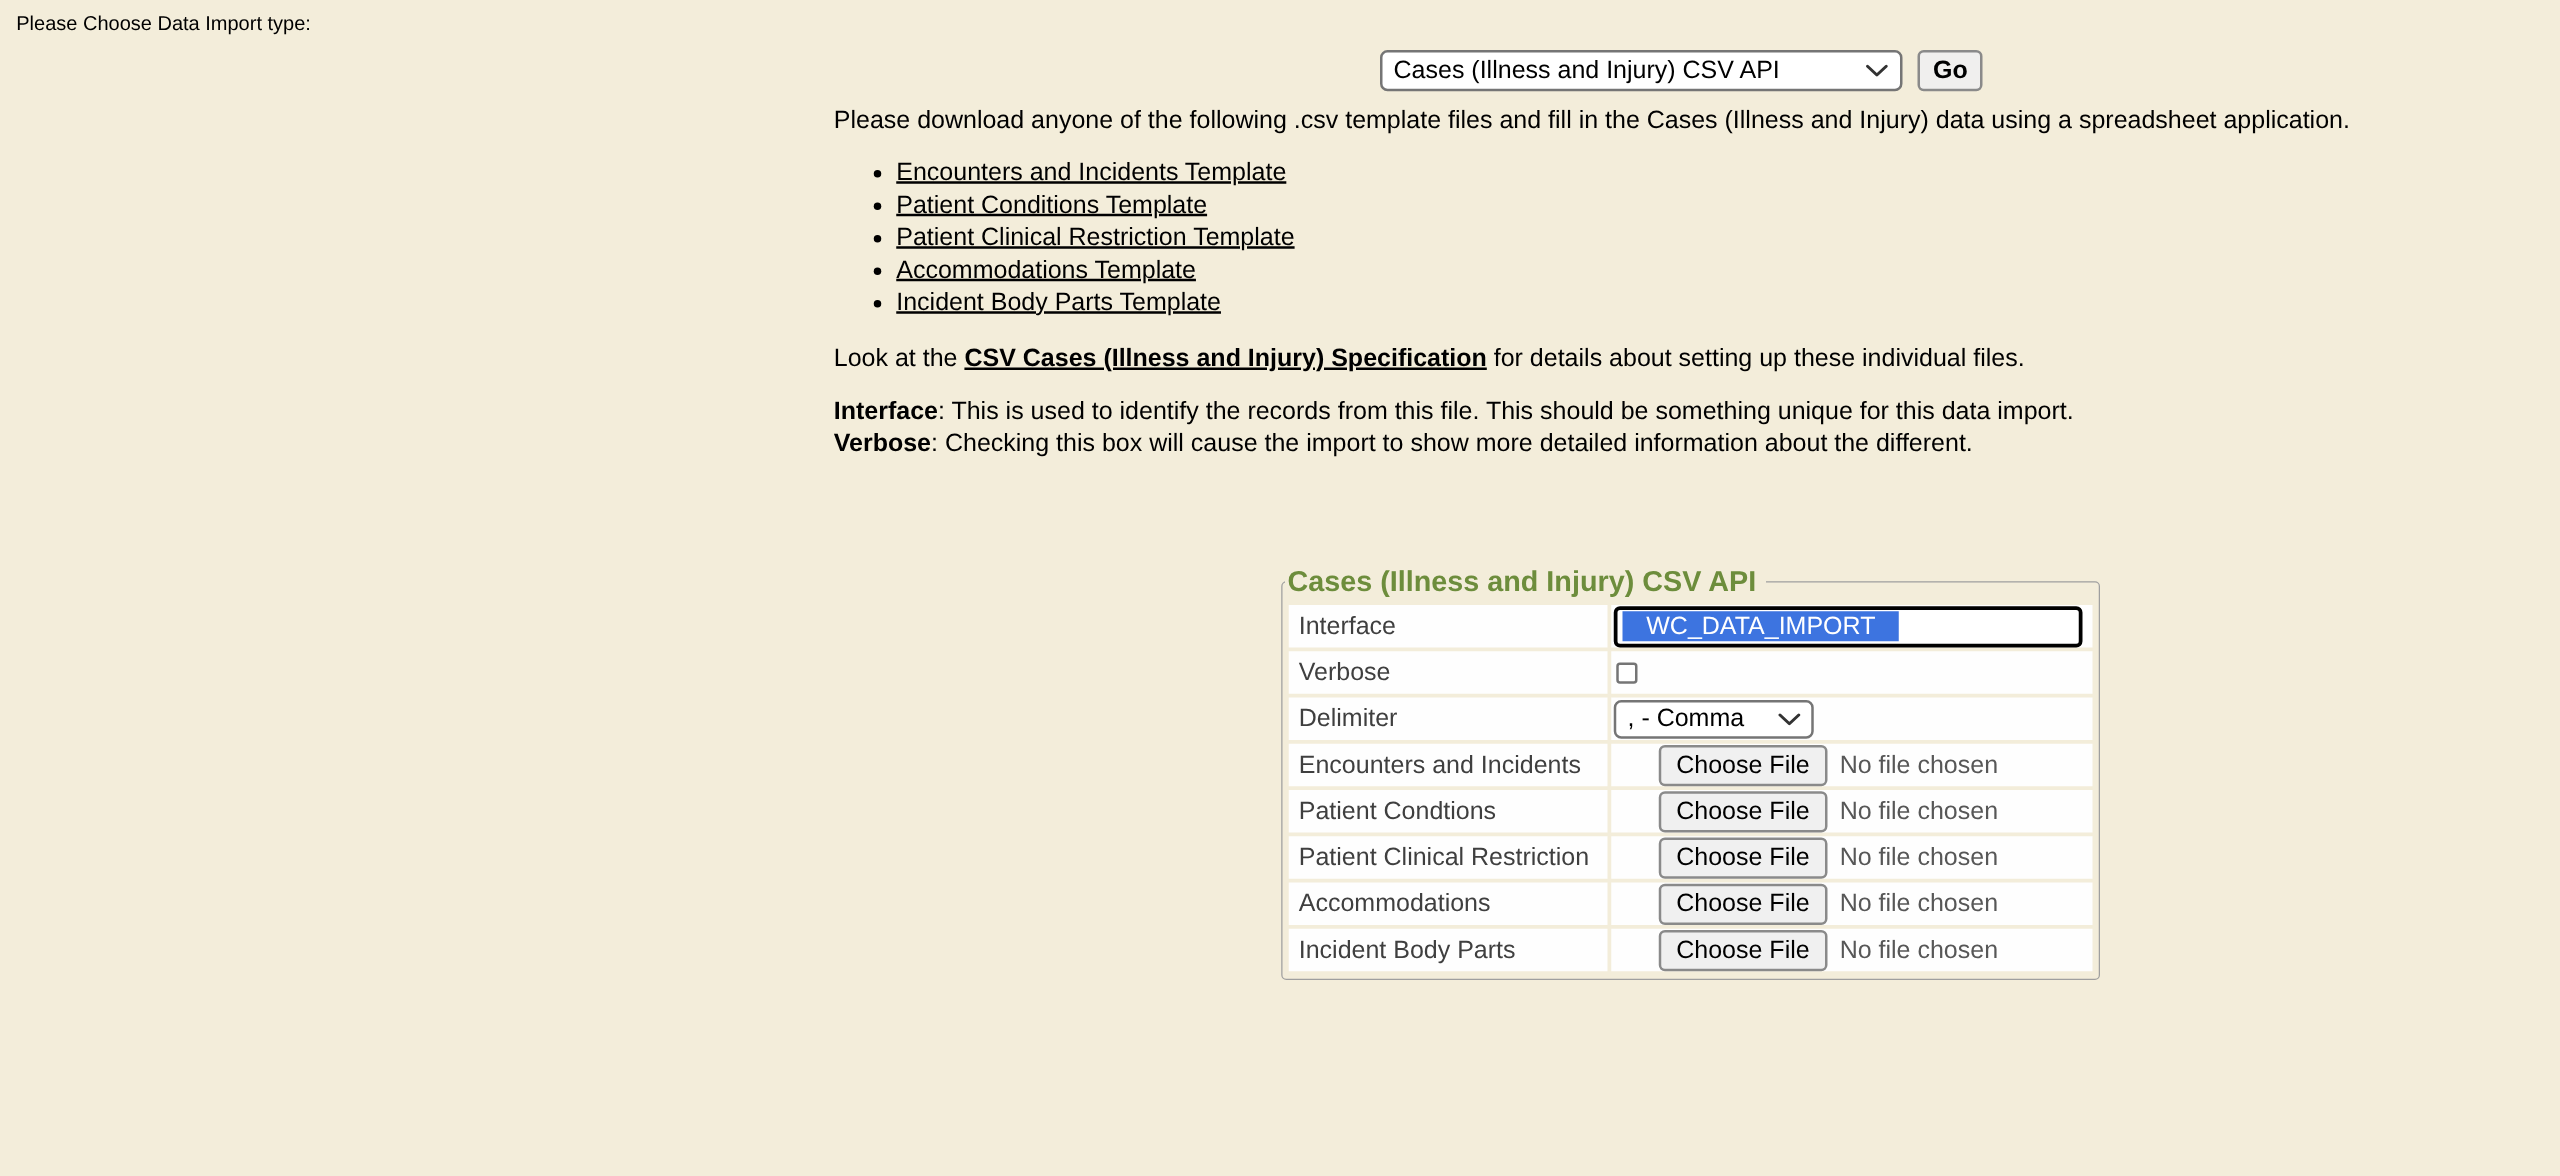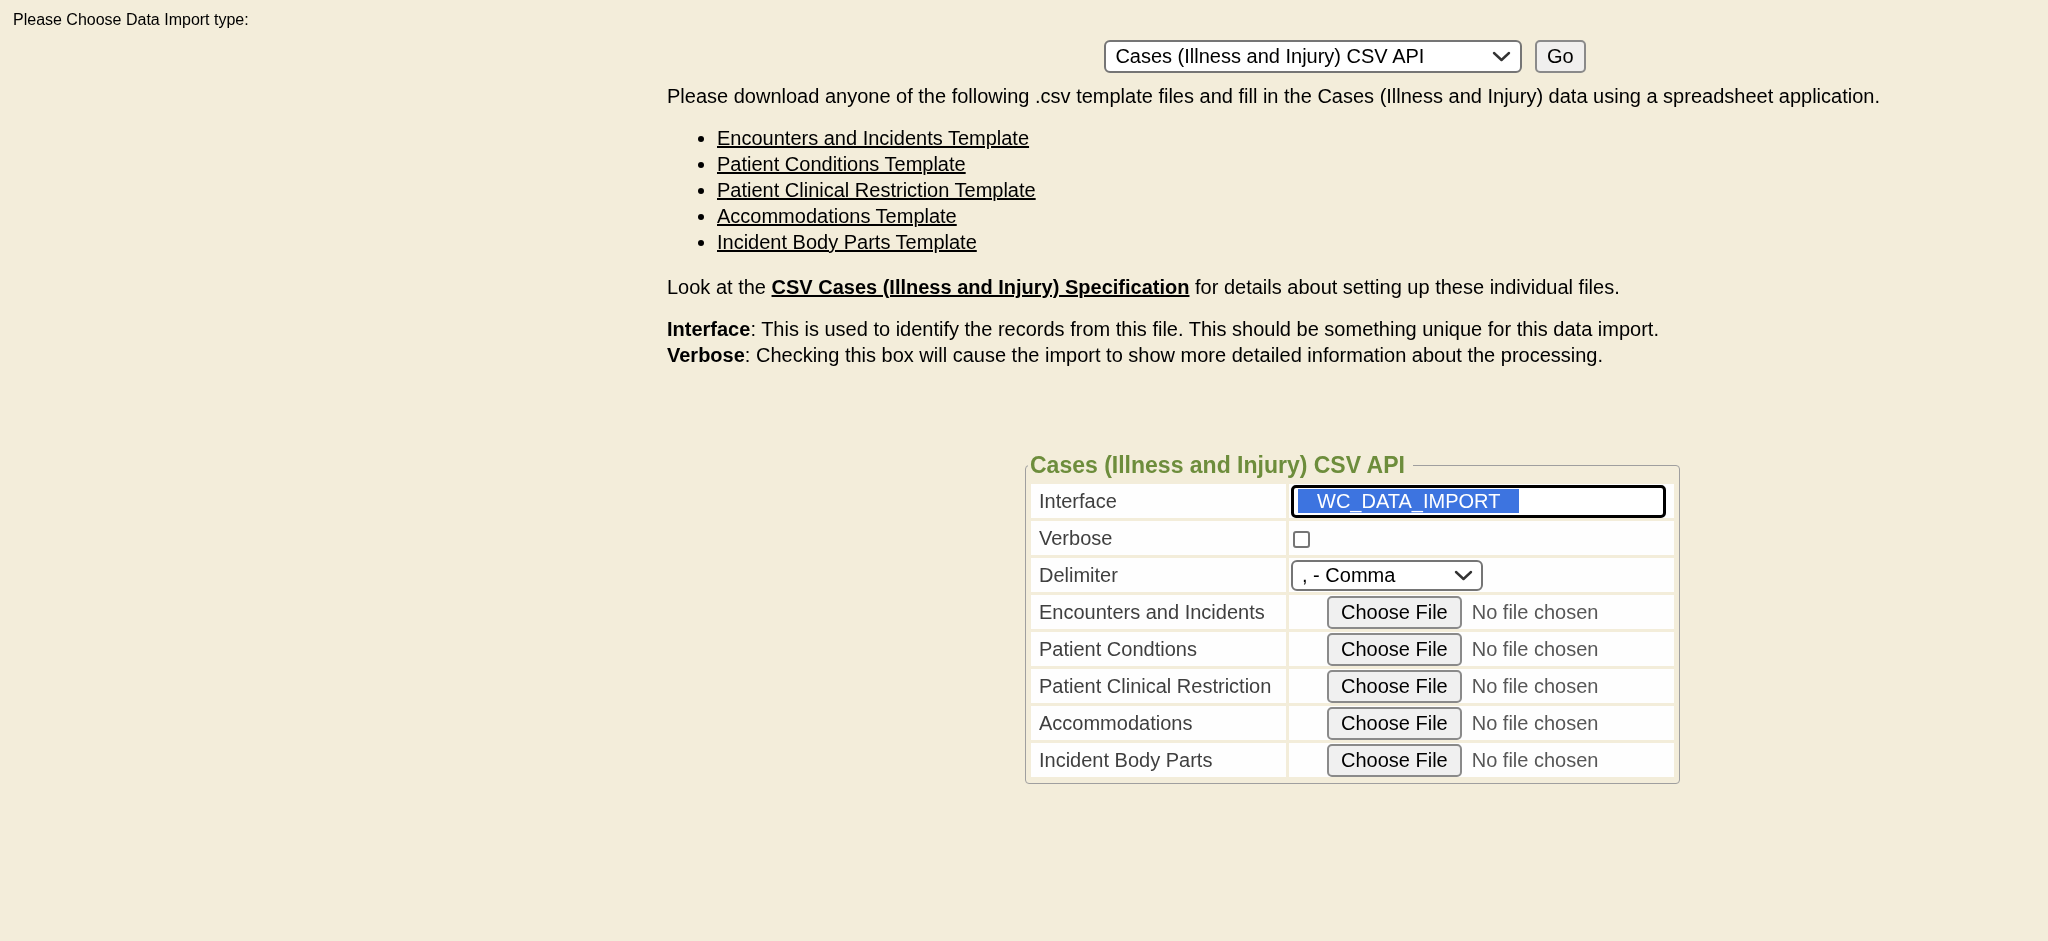--- a/index.html
+++ b/index.html
@@ -22,21 +22,21 @@
     background:#fff; border:2px solid #757575; border-radius:6px;
     padding:2px 44px 3px 9px; height:33px; box-sizing:border-box;
   }
   .select-wrap .chev { position:absolute; right:11px; top:11px; pointer-events:none; }
   #import-select { width:418px; }
   button {
     font-family:"Liberation Sans", sans-serif; font-size:20px; color:#000;
     background:#f0efee; border:2px solid #8a8a8a; border-radius:5px;
     padding:2px 10px; height:33px; box-sizing:border-box; vertical-align:middle;
   }
-  .go-btn { margin-left:7px; min-width:47px; }
+  .go-btn { margin-left:7px; min-width:47px;font-weight:bold; }
 
   .intro { margin:9px 0 0 0; line-height:26px; }
   ul.templates { margin:17px 0 0 0; padding-left:50px; }
   ul.templates li { line-height:25px; margin-bottom:1px; }
   a.tpl-link, a.spec-link { color:#000; }
   a.spec-link { font-weight:bold; }
   .lookat { margin:19px 0 0 0; line-height:26px; }
   .note { margin:19px 0 0 0; line-height:26px; }
   .defs { margin:16px 0 0 0; line-height:26px; }
 
@@ -62,21 +62,21 @@
   }
   .text-input .sel {
     background:var(--selection_blue, #3d74e0); color:#fff; padding:1px 19px;
   }
 
   .checkbox {
     -webkit-appearance:none; appearance:none; width:17px; height:17px;
     border:2px solid #757575; border-radius:3px; background:#fff;
     margin:0 0 0 2px; vertical-align:middle;
   }
-  #delimiter-select { width:192px; height:31px; padding-right:40px; }
+  #delimiter-select { width:160px; height:31px; padding-right:40px; }
   .sel-small .chev { top:10px; right:10px; }
 
   .file-btn {
     display:inline-block; background:#f0f0f0; border:2px solid #8a8a8a;
     border-radius:5px; padding:1px 12px 2px 12px; height:26px; line-height:26px;
     font-size:20px; color:#000; vertical-align:middle; cursor:default;margin-left:36px;
   }
   .file-status { color:#575757; margin-left:10px; vertical-align:middle; }
 
   tr.footer td { background:#e9e9e8; text-align:center; height:38px; }
@@ -109,21 +109,21 @@
     <li><a href="#" class="tpl-link">Patient Clinical Restriction Template</a></li>
     <li><a href="#" class="tpl-link">Accommodations Template</a></li>
     <li><a href="#" class="tpl-link">Incident Body Parts Template</a></li>
   </ul>
 
   <p class="lookat"><span>Look at the </span><a href="#" class="spec-link">CSV Cases (Illness and Injury) Specification</a><span> for details about setting up these individual files.</span></p>
 
 
   <p class="defs">
     <span><b>Interface</b><span>: This is used to identify the records from this file. This should be something unique for this data import.</span></span><br>
-    <span><b>Verbose</b><span>: Checking this box will cause the import to show more detailed information about the processing.</span></span>
+    <span><b>Verbose</b><span>: Checking this box will cause the import to show more detailed information about the different.</span></span>
   </p>
 
   <fieldset class="api-box">
     <legend class="api-legend">Cases (Illness and Injury) CSV API</legend>
     <table class="api-table">
       <tbody>
           <tr>
         <td class="lbl">Interface</td>
         <td class="ctl">
           <span class="text-input"><span class="sel">WC_DATA_IMPORT</span></span>

